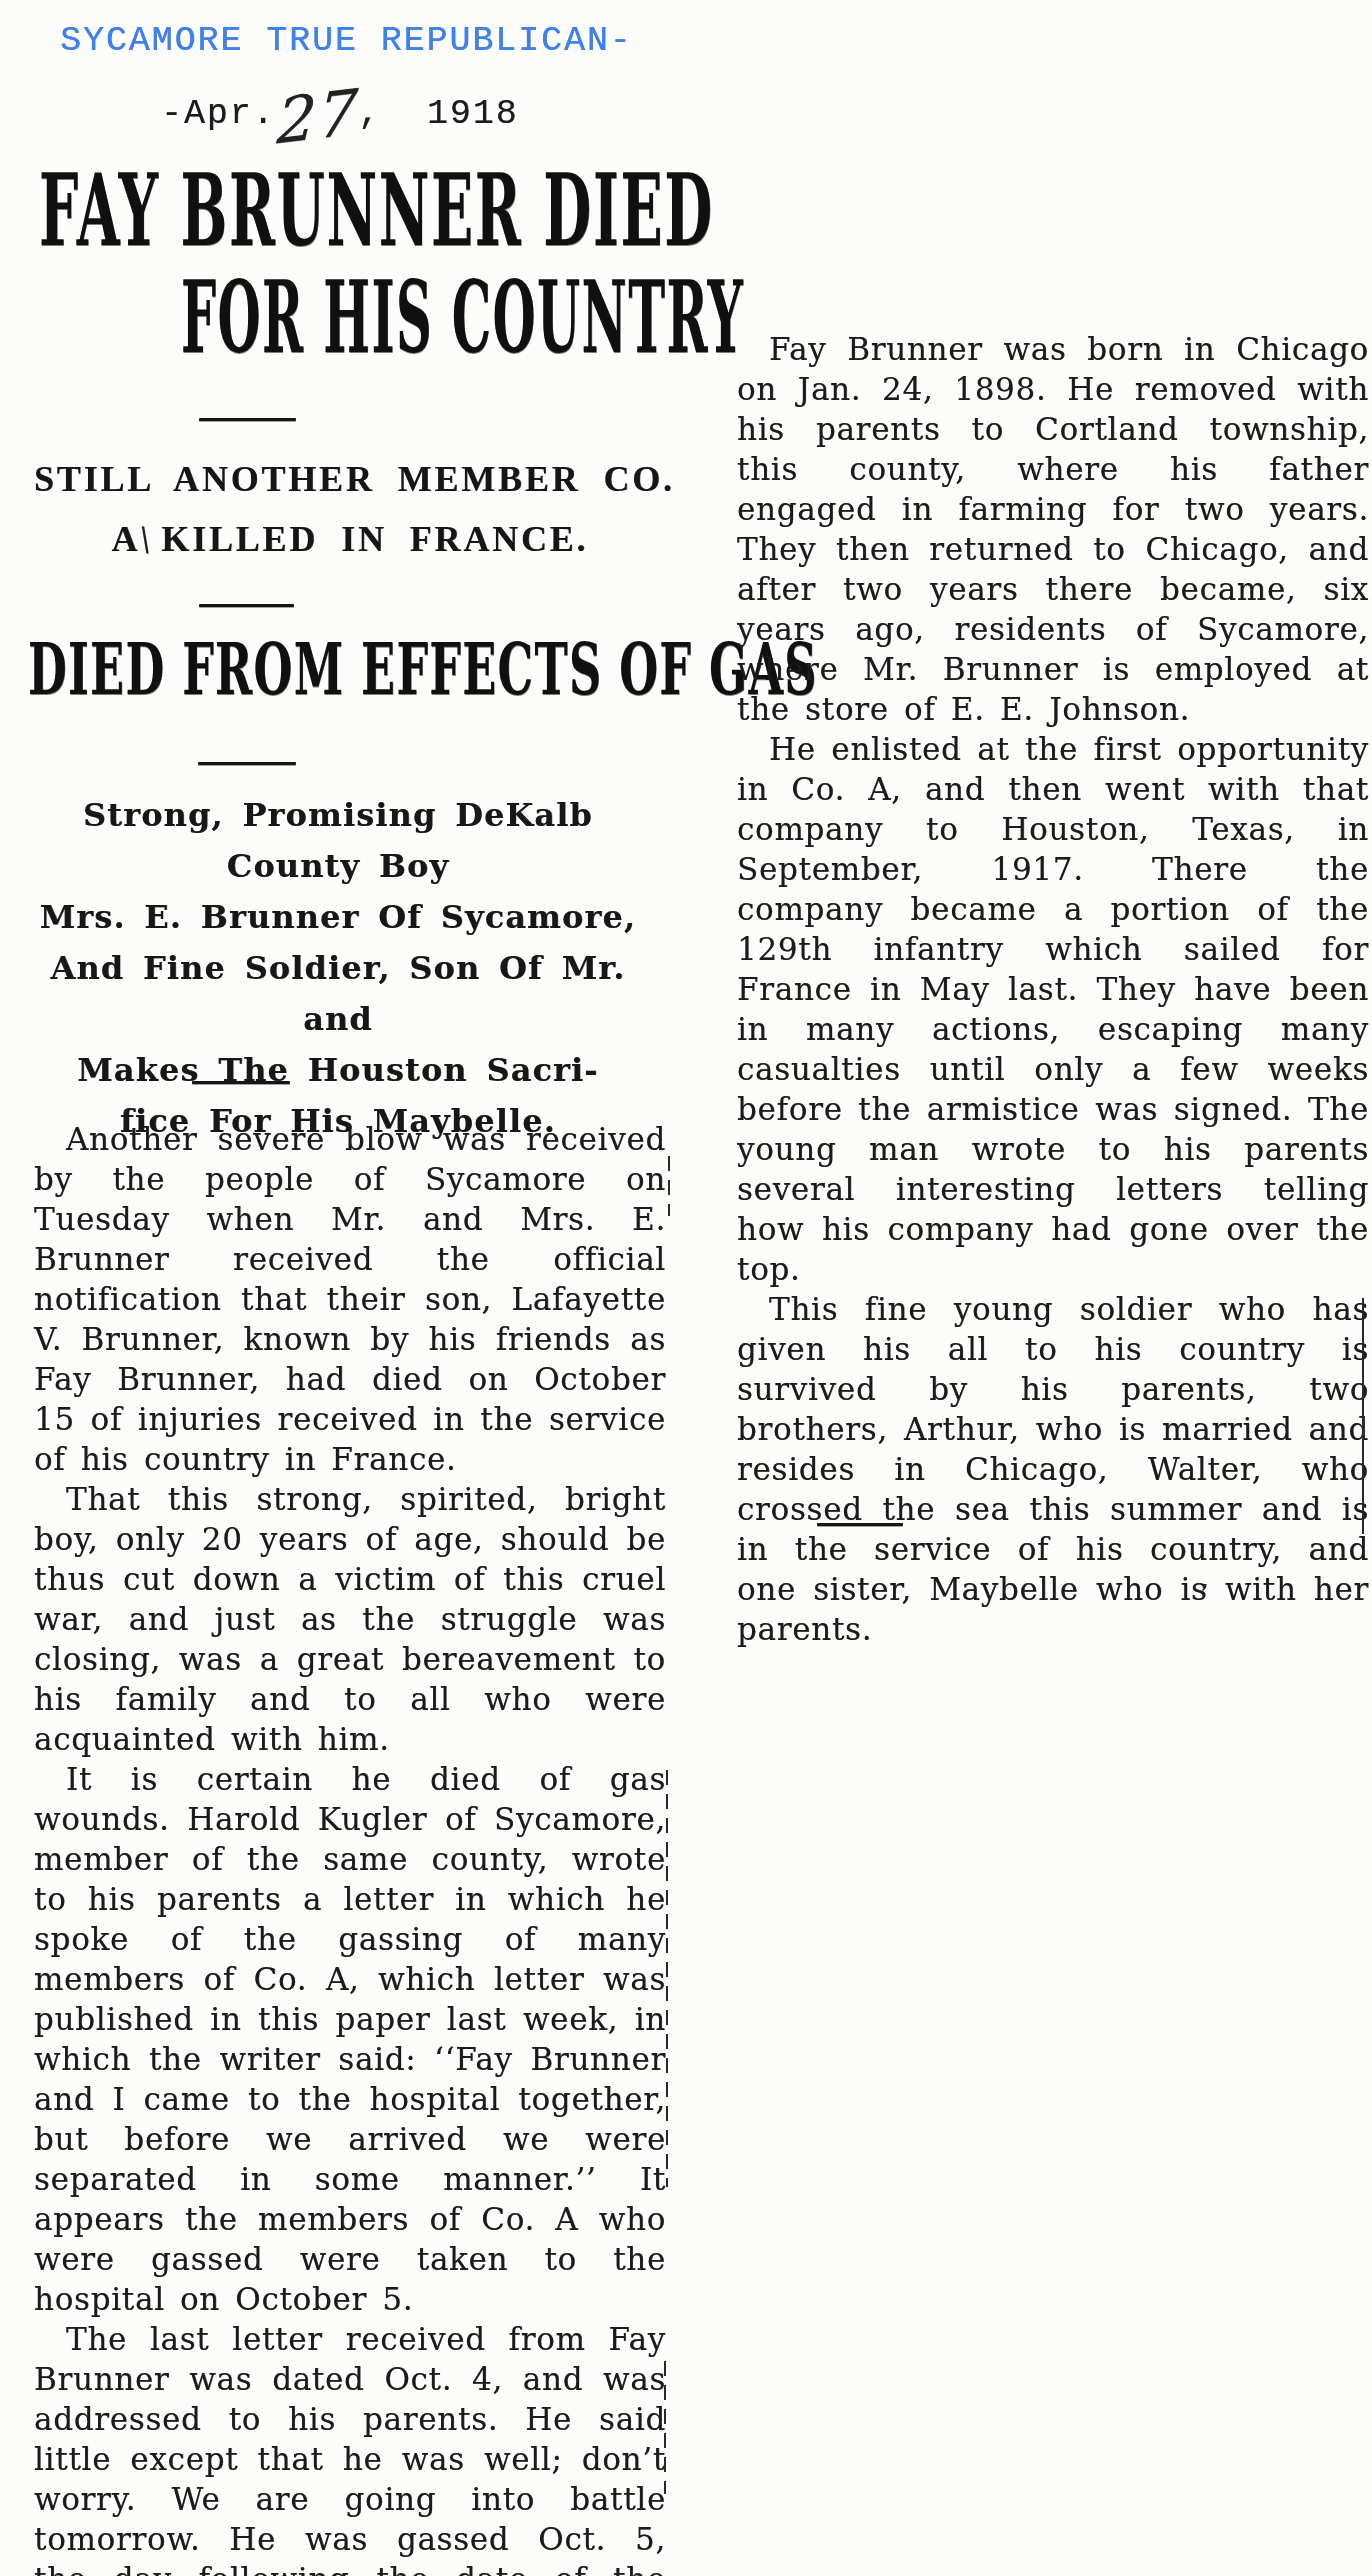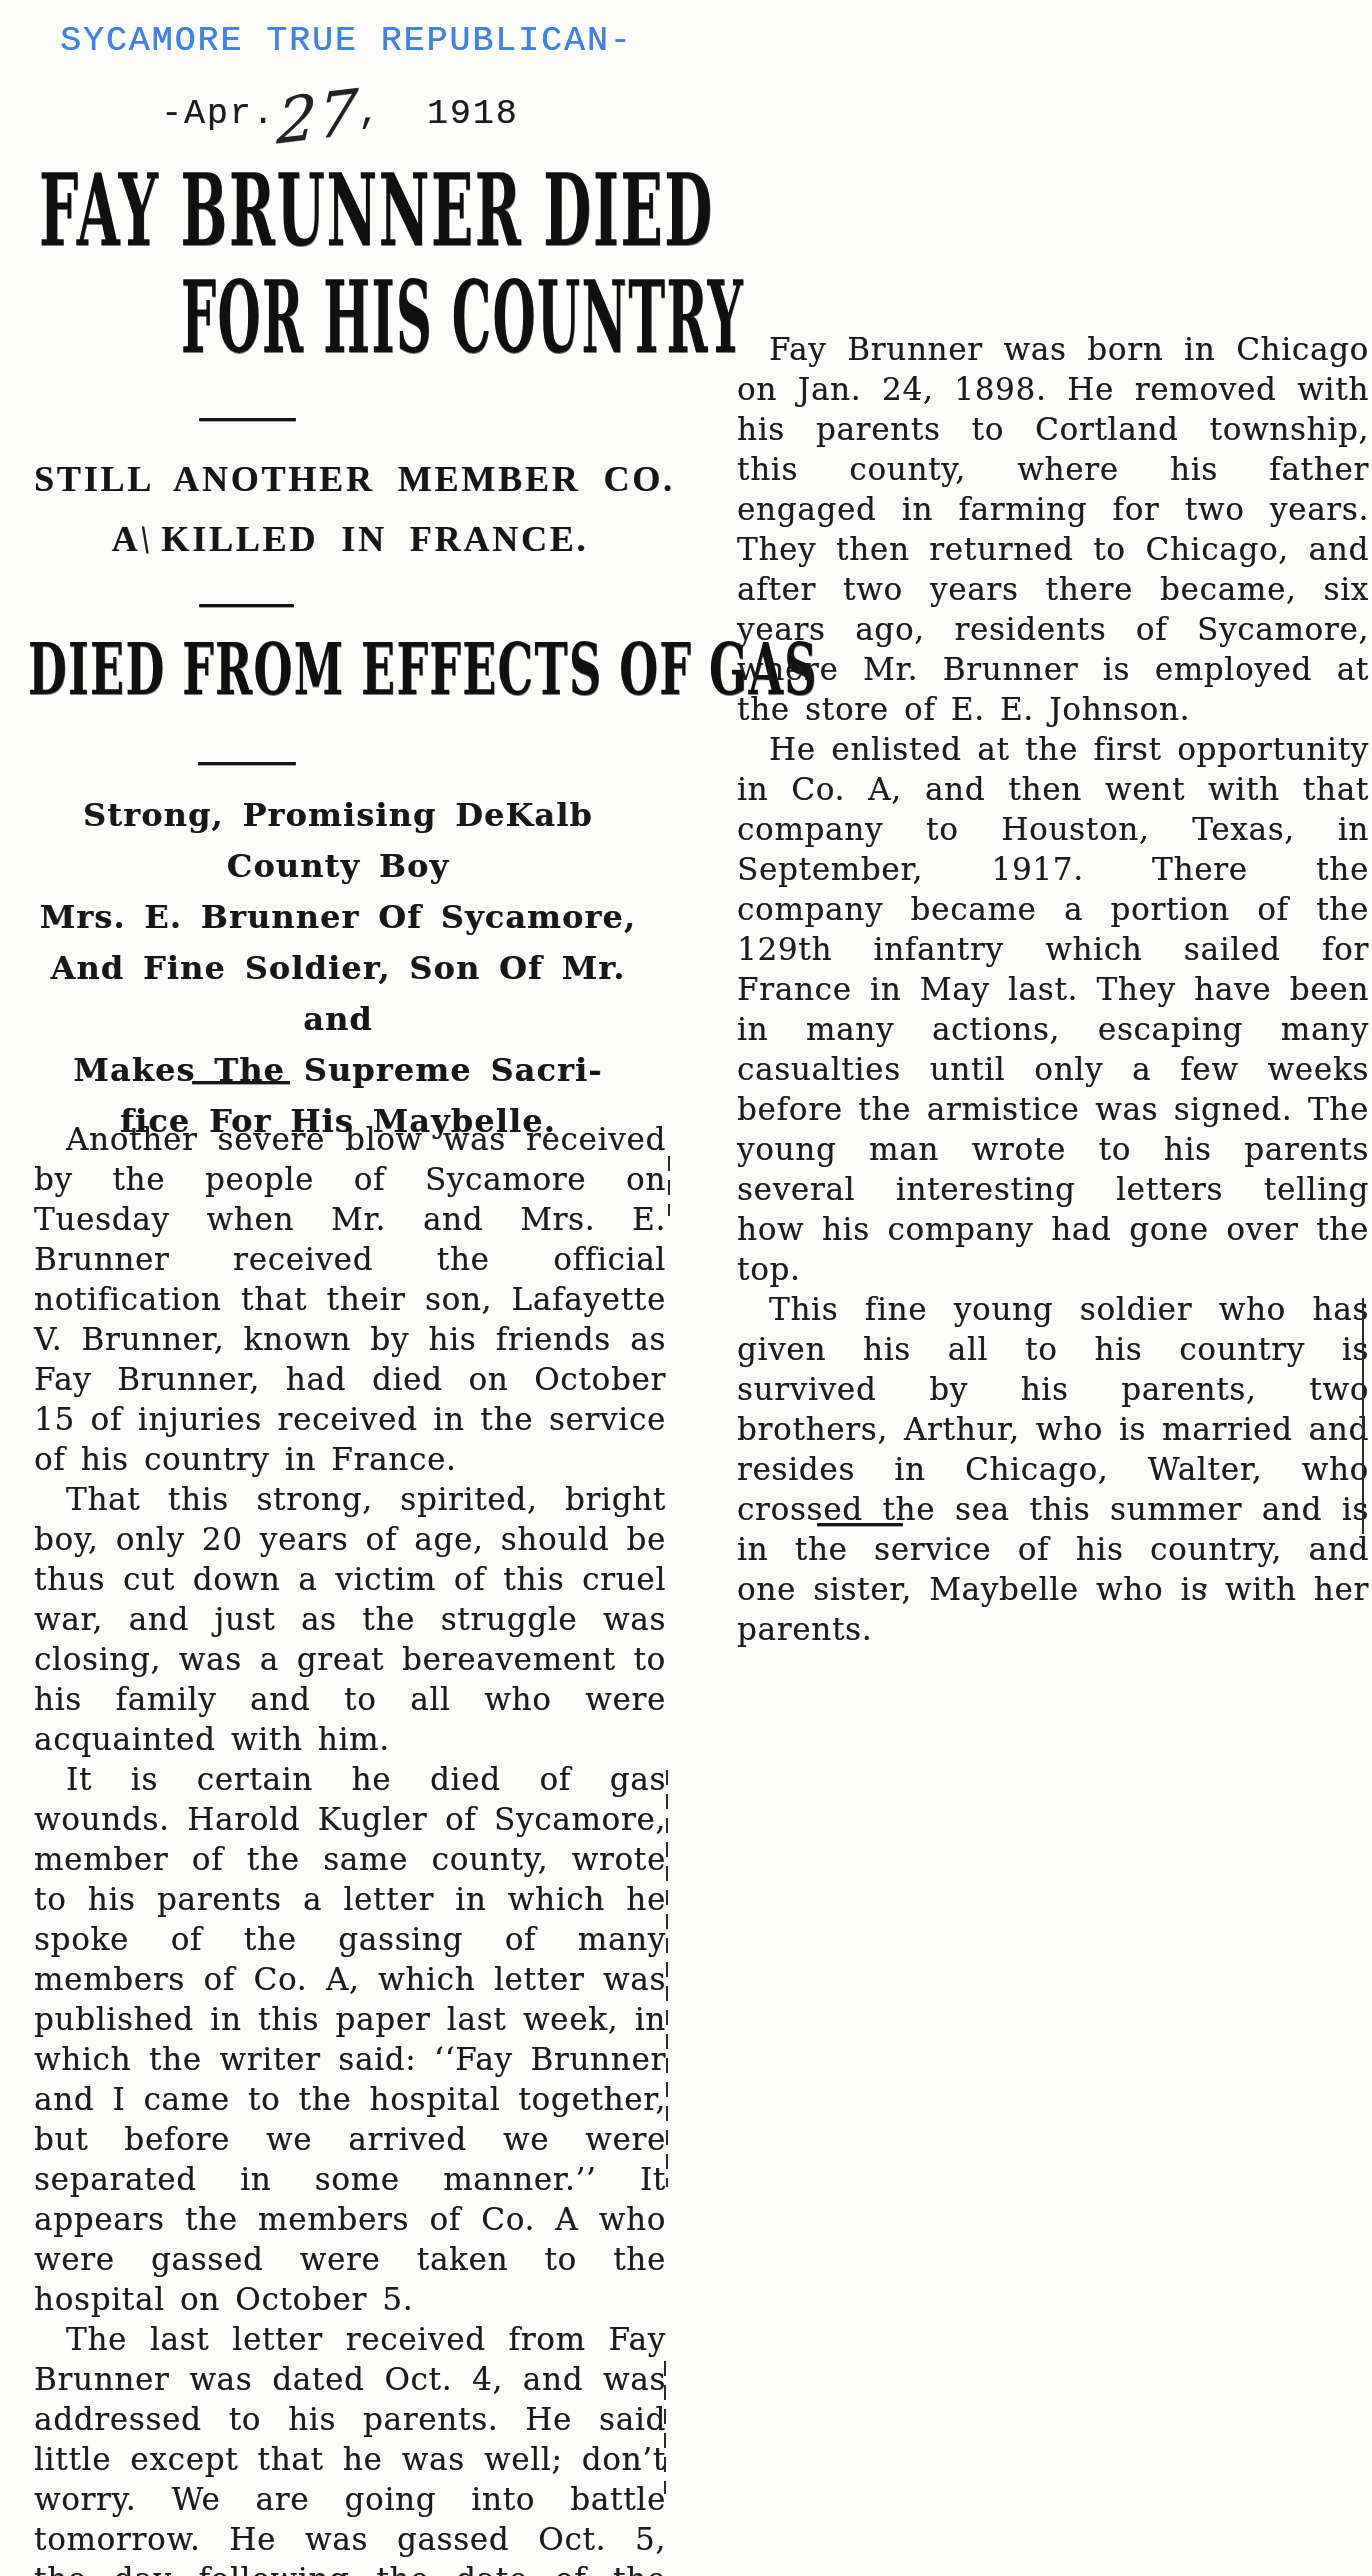--- a/index.html
+++ b/index.html
@@ -95,21 +95,21 @@
   <div class="rule" style="left:199px;top:604px;width:95px;"></div>
 
   <div class="headline crosshead">DIED FROM EFFECTS OF GAS</div>
 
   <div class="rule" style="left:198px;top:762px;width:98px;"></div>
 
   <div class="deck">
     <div>Strong, Promising DeKalb County Boy</div>
     <div>Mrs. E. Brunner Of Sycamore,</div>
     <div>And Fine Soldier, Son Of Mr. and</div>
-    <div>Makes The Supreme Sacri-</div>
+    <div>Makes The Houston Sacri-</div>
     <div>fice For His Maybelle.</div>
   </div>
 
   <div class="rule" style="left:192px;top:1081px;width:98px;"></div>
 
   <div class="body-col col-1">
     <p>Another severe blow was received by the people of Sycamore on Tuesday when Mr. and Mrs. E. Brunner received the official notification that their son, Lafayette V. Brunner, known by his friends as Fay Brunner, had died on October 15 of injuries received in the service of his country in France.</p>
     <p>That this strong, spirited, bright boy, only 20 years of age, should be thus cut down a victim of this cruel war, and just as the struggle was closing, was a great bereavement to his family and to all who were acquainted with him.</p>
     <p>It is certain he died of gas wounds. Harold Kugler of Sycamore, member of the same county, wrote to his parents a letter in which he spoke of the gassing of many members of Co. A, which letter was published in this paper last week, in which the writer said: ‘‘Fay Brunner and I came to the hospital together, but before we arrived we were separated in some manner.’’ It appears the members of Co. A who were gassed were taken to the hospital on October 5.</p>
     <p>The last letter received from Fay Brunner was dated Oct. 4, and was addressed to his parents. He said little except that he was well; don’t worry. We are going into battle tomorrow. He was gassed Oct. 5, the day following the date of the letter.</p>

